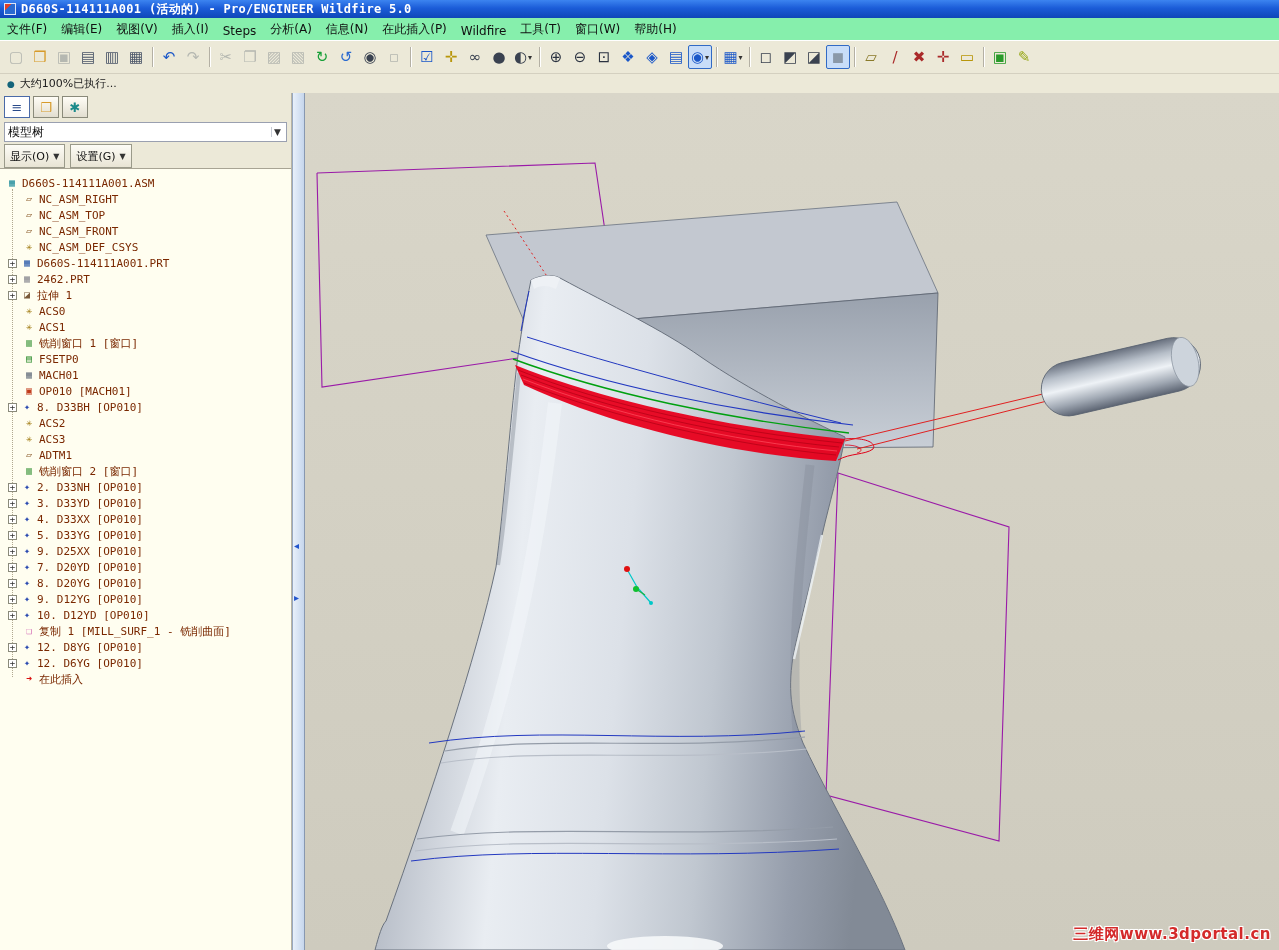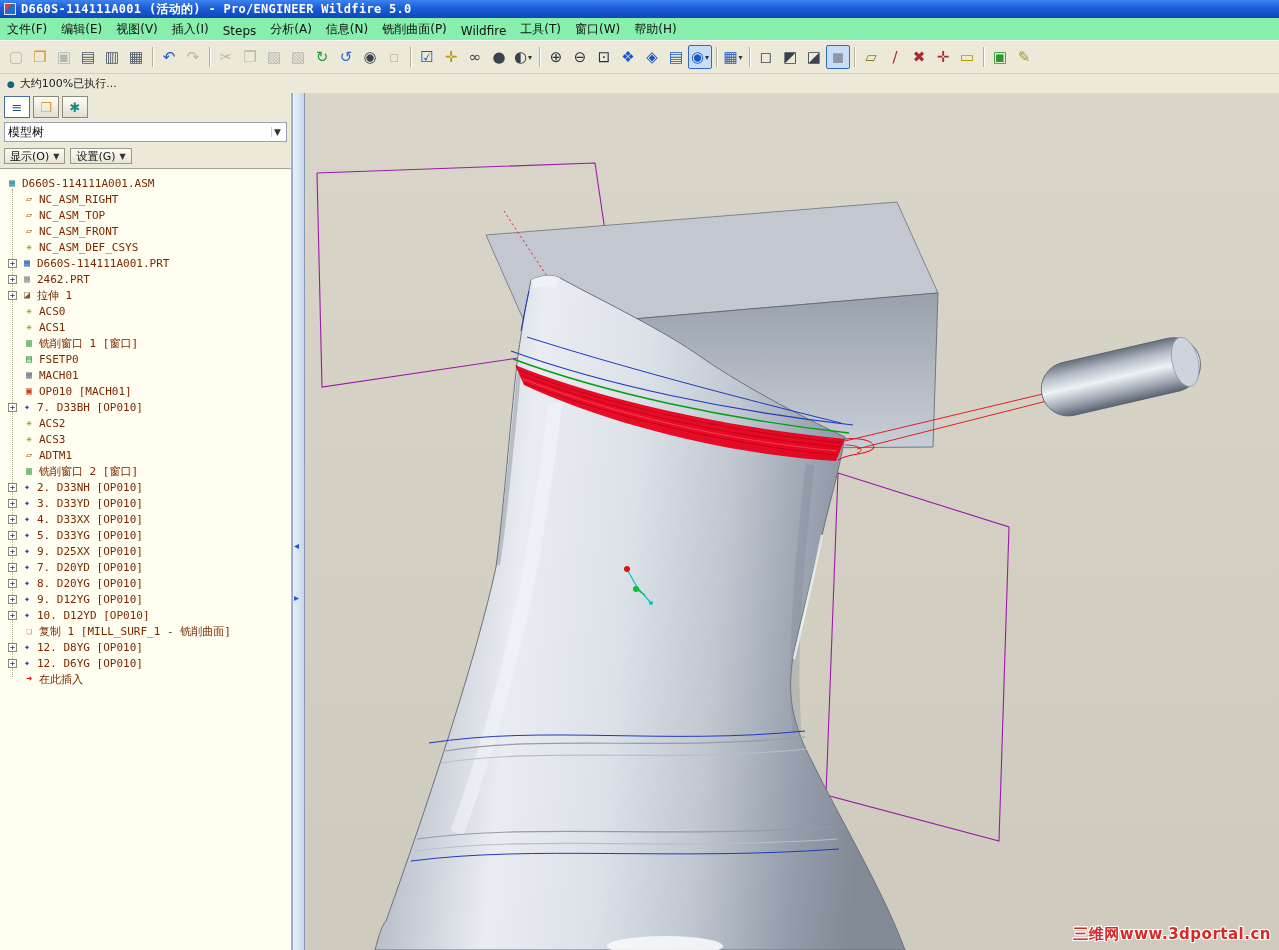--- a/index.html
+++ b/index.html
@@ -42,21 +42,21 @@
     border-right:1px solid #b8b4a4; }
   .panel-tabs { height:28px; display:flex; align-items:center; padding:3px 4px; gap:3px; }
   .ptab { width:26px; height:22px; display:flex; align-items:center; justify-content:center;
     border:1px solid #8a8a7a; background:linear-gradient(#fffdf6,#e2ded0); font-size:13px; }
   .ptab.active { background:#fff; border-color:#4a6aa8; }
   .panel-title { height:20px; margin:1px 4px 2px 4px; display:flex; align-items:center;
     background:#fff; border:1px solid #9aa0b0; padding:0 3px; font-size:12px; color:#111; }
   .panel-title .lbl { flex:1; }
   .panel-title .caret { font-size:9px; color:#333; padding:0 2px; border-left:1px solid #c8ccd4; }
   .panel-buttons { height:24px; display:flex; align-items:center; padding:0 4px; gap:5px; }
-  .panel-btn { height:16px; border:1px solid #9a9a8a; background:linear-gradient(#fdfcf6,#e8e4d4);
+  .panel-btn { height:24px; border:1px solid #9a9a8a; background:linear-gradient(#fdfcf6,#e8e4d4);
     font-size:11px; padding:0 5px; display:inline-flex; align-items:center; gap:4px; color:#111; }
   .panel-btn .caret { font-size:8px; color:#333; }
 
   .tree { flex:1; background:#fffef0; border-top:1px solid #a8a494; overflow:hidden;
     font-family:"DejaVu Sans Mono","Liberation Mono",monospace; padding:6px 2px 2px 2px; position:relative; }
   .tree-rows { position:relative; }
   .tree-rows::before { content:""; position:absolute; left:10px; top:14px; bottom:10px;
     border-left:1px dotted #b0a890; }
   .tree-row { height:16px; display:flex; align-items:center; gap:3px; padding-left:4px;
     position:relative; white-space:nowrap; }
@@ -92,21 +92,21 @@
   </div>
 
   <div class="menubar" id="menubar">
       <span class="menu-item">文件(F)</span>
       <span class="menu-item">编辑(E)</span>
       <span class="menu-item">视图(V)</span>
       <span class="menu-item">插入(I)</span>
       <span class="menu-item">Steps</span>
       <span class="menu-item">分析(A)</span>
       <span class="menu-item">信息(N)</span>
-      <span class="menu-item">铣削曲面(P)</span>
+      <span class="menu-item">在此插入(P)</span>
       <span class="menu-item">Wildfire</span>
       <span class="menu-item">工具(T)</span>
       <span class="menu-item">窗口(W)</span>
       <span class="menu-item">帮助(H)</span>
     </div>
 
   <div class="toolbar" id="toolbar">
       <span class="tb-btn disabled">
         <span class="tb-glyph" style="color: rgb(168, 172, 168);">▢</span>
       </span>
@@ -340,21 +340,21 @@
               <span class="t-label">MACH01</span>
             </div>
             <div class="tree-row">
               <span class="plusspacer"></span>
               <span class="t-icon" style="color: rgb(192, 58, 26);">▣</span>
               <span class="t-label">OP010 [MACH01]</span>
             </div>
             <div class="tree-row">
               <span class="plusbox">+</span>
               <span class="t-icon" style="color: rgb(42, 74, 176);">✦</span>
-              <span class="t-label">7. D33BH [OP010]</span>
+              <span class="t-label">8. D33BH [OP010]</span>
             </div>
             <div class="tree-row">
               <span class="plusspacer"></span>
               <span class="t-icon" style="color: rgb(160, 122, 16);">✳</span>
               <span class="t-label">ACS2</span>
             </div>
             <div class="tree-row">
               <span class="plusspacer"></span>
               <span class="t-icon" style="color: rgb(160, 122, 16);">✳</span>
               <span class="t-label">ACS3</span>

